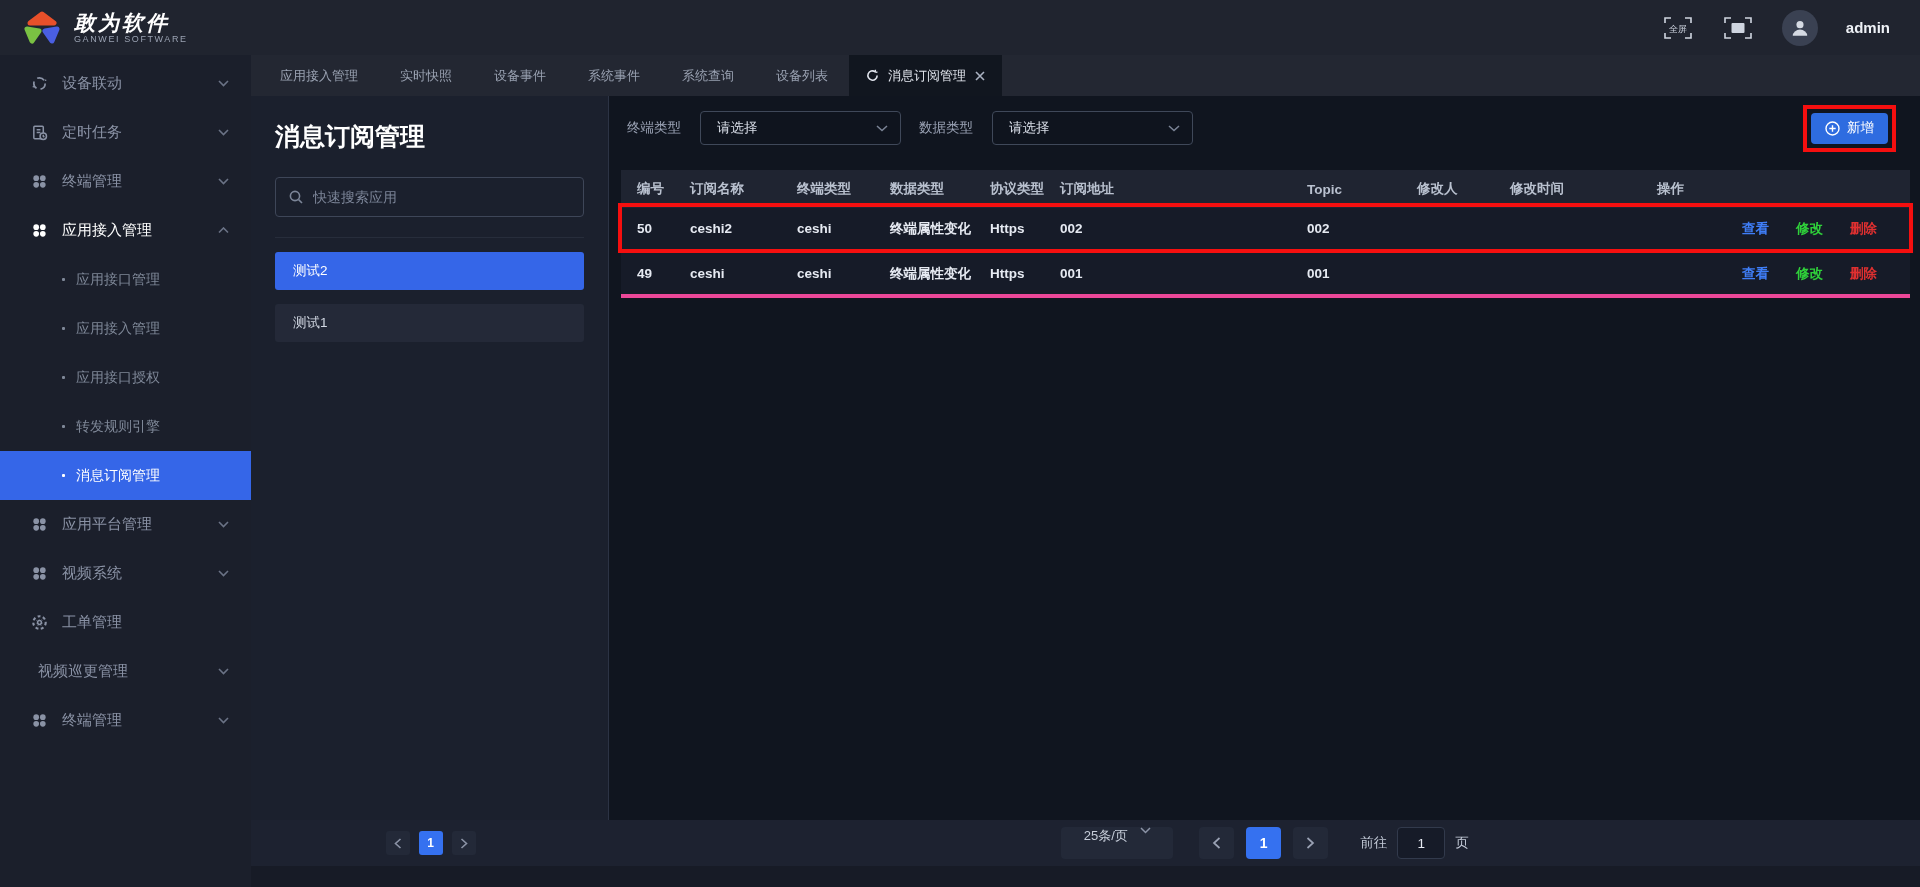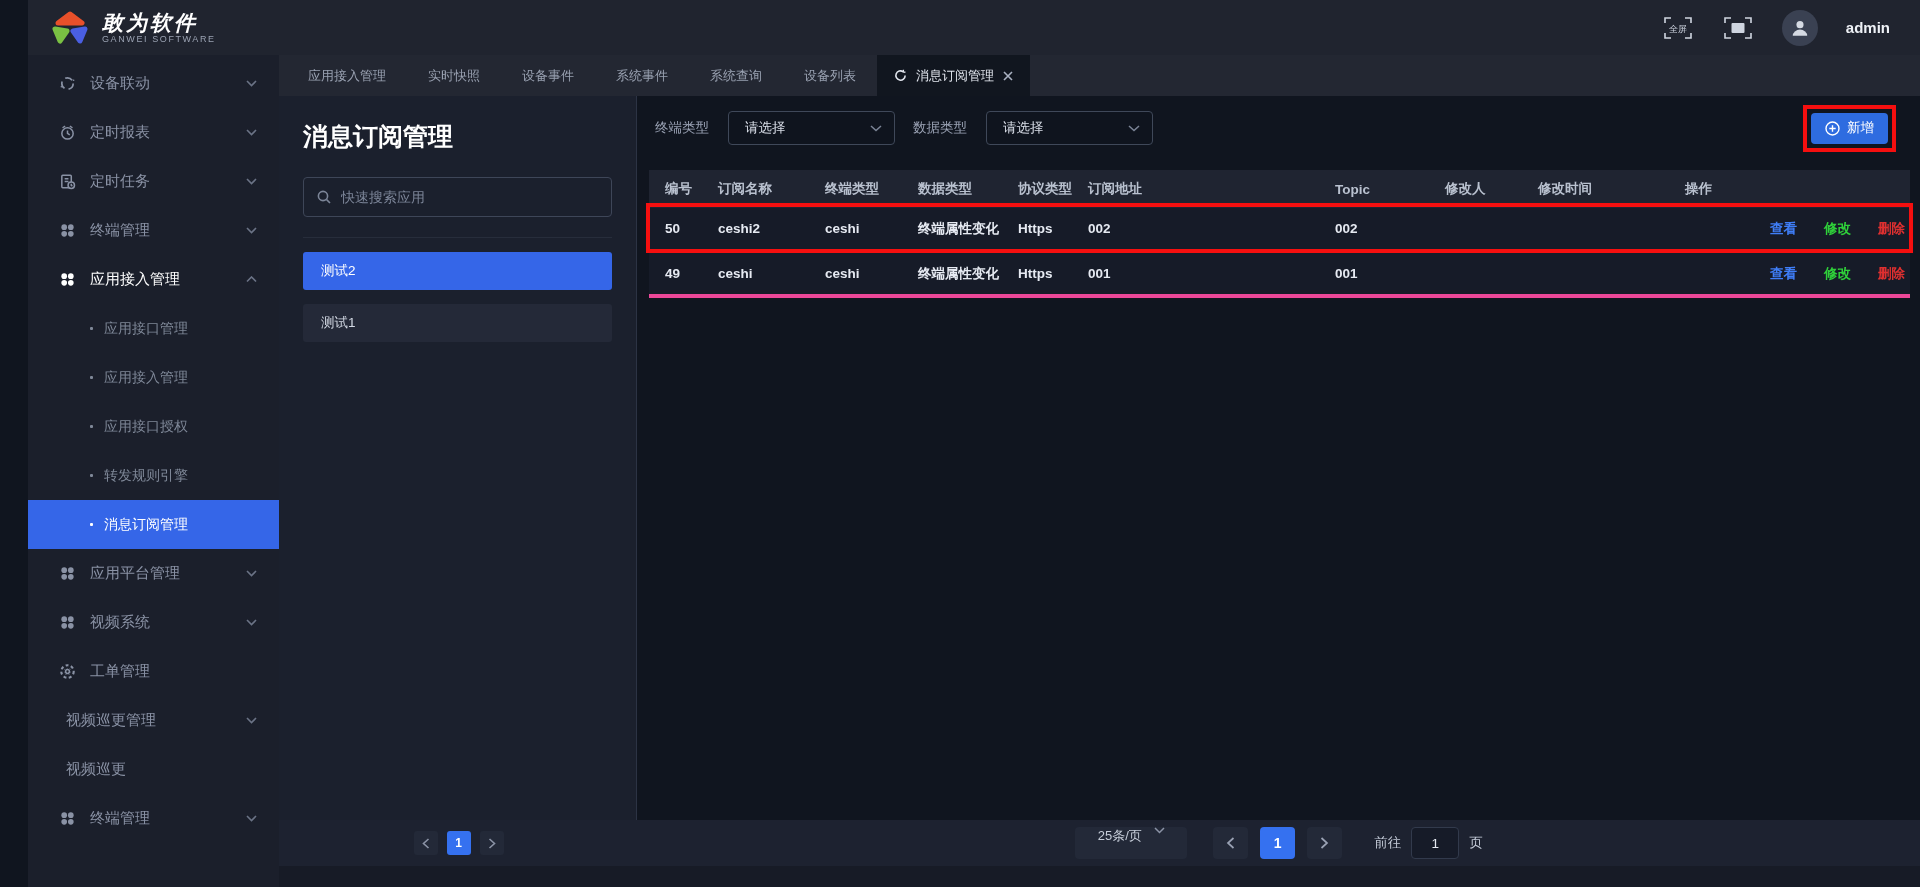--- a/index.html
+++ b/index.html
@@ -1,18 +1,18 @@
 <!DOCTYPE html>
 <html><head>
 <meta charset="utf-8">
 <style>
   * { margin:0; padding:0; box-sizing:border-box; }
   html,body { width:1920px; height:887px; overflow:hidden; background:#10151f;
     font-family:"Liberation Sans","DejaVu Sans",sans-serif; }
-  .app { width:1920px; height:887px; position:relative; display:flex; flex-direction:column;padding-left:28px; }
+  .app { width:1920px; height:887px; position:relative; display:flex; flex-direction:column; }
 
   
   .header { height:55px; background:#20242f; display:flex; align-items:center; padding:0 30px 0 22px; flex:0 0 55px; }
   .logo-wrap { display:flex; align-items:center; }
   .brand-text { margin-left:12px; }
   .brand-title { font-size:21px; font-weight:bold; font-style:italic; color:#fff; letter-spacing:3px; line-height:1.1; }
   .brand-sub { font-size:9px; color:#9aa2b2; letter-spacing:1.6px; }
   .header-right { margin-left:auto; display:flex; align-items:center; gap:28px; color:#cfd5e0; }
   .hicon { display:flex; align-items:center; cursor:pointer; }
   .avatar { width:36px; height:36px; border-radius:50%; background:#3a4152; display:flex; align-items:center; justify-content:center; color:#d5dae3; cursor:pointer; }
@@ -49,21 +49,21 @@
   .searchbox input::placeholder { color:#7c8598; }
   .panel-div { height:1px; background:#272d3b; margin:20px 0 4px; }
   .app-item { height:38px; margin-top:14px; border-radius:3px; background:#242938; color:#d2d8e3; font-size:13.5px; display:flex; align-items:center; padding:0 18px; cursor:pointer; }
   .app-item.selected { background:#3566e8; color:#fff;align-items:center; }
 
   
   .main { flex:1; min-width:0; background:#10151f; display:flex; flex-direction:column; position:relative; }
   .toolbar { display:flex; align-items:center; height:34px; margin:15px 16px 0 18px; flex:0 0 34px; }
   .toolbar-label { font-size:13.5px; color:#9aa2b4; margin-right:19px; white-space:nowrap; }
   .toolbar-label.second { margin-left:18px; }
-  .select { width:167px; height:34px; border:1px solid #3f4859; border-radius:4px; background:#0f141e; display:flex; align-items:center; padding:0 12px 0 16px; color:#d9dee8; font-size:13.5px; cursor:pointer; }
+  .select { width:201px; height:34px; border:1px solid #3f4859; border-radius:4px; background:#0f141e; display:flex; align-items:center; padding:0 12px 0 16px; color:#d9dee8; font-size:13.5px; cursor:pointer; }
   .select .chev { margin-left:auto; color:#7b8496; display:flex; }
   .add-wrap { margin-left:auto; margin-right:16px; position:relative; }
   .add-btn { height:31px; padding:0 14px; background:#2e6ce0; border:none; border-radius:4px; color:#fff; font-size:13.5px; display:flex; align-items:center; gap:7px; cursor:pointer; font-family:inherit; }
   .anno { position:absolute; border:4px solid #f50f0f; pointer-events:none; z-index:9; }
   .anno-btn { left:-8px; right:-8px; top:-8px; bottom:-8px; }
   .anno-row { left:-3px; right:-3px; top:-5px; bottom:-4px; }
 
   .table { margin:25px 10px 0 12px; }
   .thead, .trow { display:grid; grid-template-columns:53px 107px 93px 100px 70px 247px 110px 93px 147px 1fr; align-items:center; }
   .thead { height:38px; background:#1f2431; color:#b9c1cf; font-size:13.5px; font-weight:bold; }
@@ -149,35 +149,20 @@
         <span>设备联动</span>
         <span class="nav-chev">
             <svg width="11" height="7" viewBox="0 0 11 7" fill="none" stroke="currentColor" stroke-width="1.6">
               <polyline points="1,1 5.5,5.5 10,1"></polyline>
             </svg>
           </span>
       </div>
       <div class="nav-item">
         <span class="nav-icon">
             <svg width="17" height="17" viewBox="0 0 18 18" fill="none" stroke="currentColor" stroke-width="1.6">
-              <circle cx="9" cy="10" r="6"></circle>
-              <path d="M9 7 v3 l2.4 1.6"></path>
-              <path d="M6.5 2.2 l-2.8 1.8 M11.5 2.2 l2.8 1.8" stroke-width="1.4"></path>
-            </svg>
-          </span>
-        <span>定时报表</span>
-        <span class="nav-chev">
-            <svg width="11" height="7" viewBox="0 0 11 7" fill="none" stroke="currentColor" stroke-width="1.6">
-              <polyline points="1,1 5.5,5.5 10,1"></polyline>
-            </svg>
-          </span>
-      </div>
-      <div class="nav-item">
-        <span class="nav-icon">
-            <svg width="17" height="17" viewBox="0 0 18 18" fill="none" stroke="currentColor" stroke-width="1.6">
               <rect x="3" y="2.5" width="10" height="13" rx="1"></rect>
               <path d="M6 6 h4 M6 9 h4"></path>
               <circle cx="13" cy="13" r="3.4" fill="#1b1f2b"></circle>
               <path d="M13 11.4 v1.6 l1.2 0.9"></path>
             </svg>
           </span>
         <span>定时任务</span>
         <span class="nav-chev">
             <svg width="11" height="7" viewBox="0 0 11 7" fill="none" stroke="currentColor" stroke-width="1.6">
               <polyline points="1,1 5.5,5.5 10,1"></polyline>
@@ -273,23 +258,20 @@
           </span>
         <span>工单管理</span>
       </div>
       <div class="nav-item no-icon">
         <span>视频巡更管理</span>
         <span class="nav-chev">
             <svg width="11" height="7" viewBox="0 0 11 7" fill="none" stroke="currentColor" stroke-width="1.6">
               <polyline points="1,1 5.5,5.5 10,1"></polyline>
             </svg>
           </span>
-      </div>
-      <div class="nav-item no-icon">
-        <span>视频巡更</span>
       </div>
       <div class="nav-item">
         <span class="nav-icon">
             <svg width="17" height="17" viewBox="0 0 18 18" fill="currentColor">
               <circle cx="5.5" cy="5.5" r="3"></circle>
               <circle cx="12.5" cy="5.5" r="3"></circle>
               <circle cx="5.5" cy="12.5" r="3"></circle>
               <circle cx="12.5" cy="12.5" r="3"></circle>
             </svg>
           </span>

